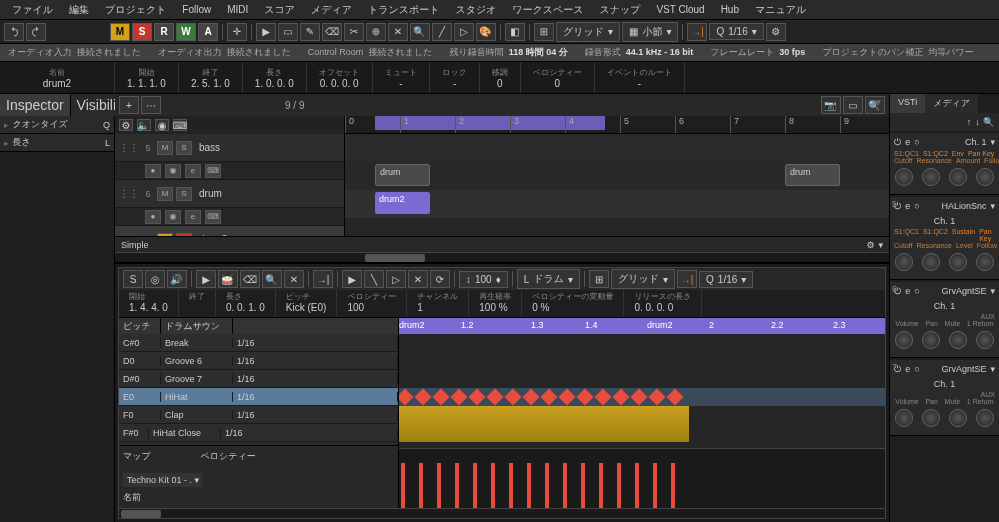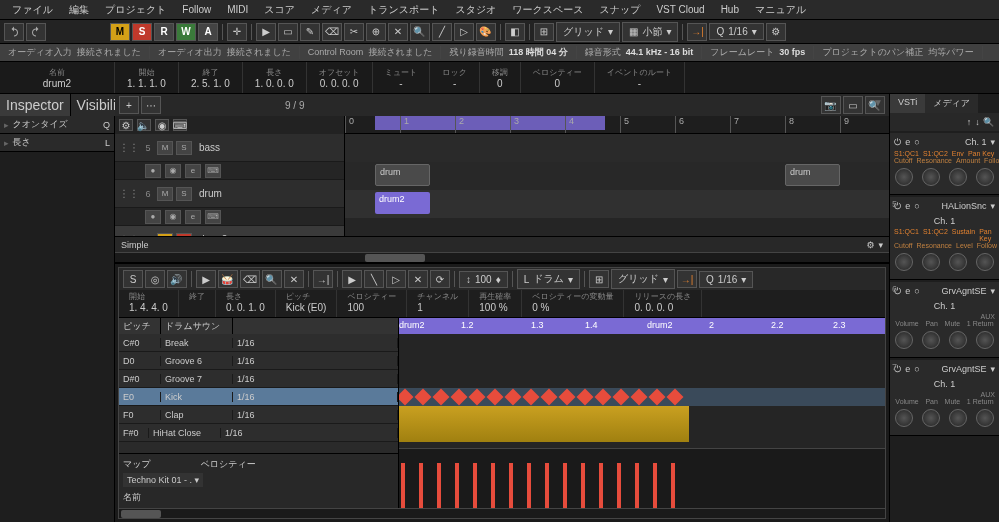--- a/index.html
+++ b/index.html
@@ -410,40 +410,40 @@
     <div class="drum-cell" style="width:72px">Groove 6</div>
     <div class="drum-cell" style="flex:1">1/16</div>
               </div>
               <div class="drum-row">
                 <div class="drum-cell" style="width:42px">D#0</div>
     <div class="drum-cell" style="width:72px">Groove 7</div>
     <div class="drum-cell" style="flex:1">1/16</div>
               </div>
               <div class="drum-row selected">
                 <div class="drum-cell" style="width:42px">E0</div>
-    <div class="drum-cell" style="width:72px">Kick</div>
+    <div class="drum-cell" style="width:72px">HiHat</div>
     <div class="drum-cell" style="flex:1">1/16</div>
               </div>
               <div class="drum-row">
                 <div class="drum-cell" style="width:42px">F0</div>
     <div class="drum-cell" style="width:72px">Clap</div>
     <div class="drum-cell" style="flex:1">1/16</div>
               </div>
               <div class="drum-row">
                 <div class="drum-cell" style="width:30px">F#0</div>
     <div class="drum-cell" style="width:72px">HiHat Close</div>
     <div class="drum-cell" style="flex:1">1/16</div>
               </div>
             </div>
           <div class="map-section">
             <div style="display:flex;gap:50px">
                 <span>マップ</span>
                 <span>ベロシティー</span>
               </div>
-            <div style="background:#333;padding:2px 4px;margin-top:2px;width:80px;display:flex;justify-content:space-between">
+            <div style="background:#333;padding:2px 4px;margin-top:10px;width:80px;display:flex;justify-content:space-between">
                 <span>Techno Kit 01 - .</span>
                 <span>▾</span>
               </div>
             <div style="margin-top:4px">名前</div>
           </div>
         </div>
         <div class="drum-canvas">
           <div class="drum-ruler" id="drumruler">
               <span style="left: 0px;">drum2</span>
               <span style="left: 62px;">1.2</span>

